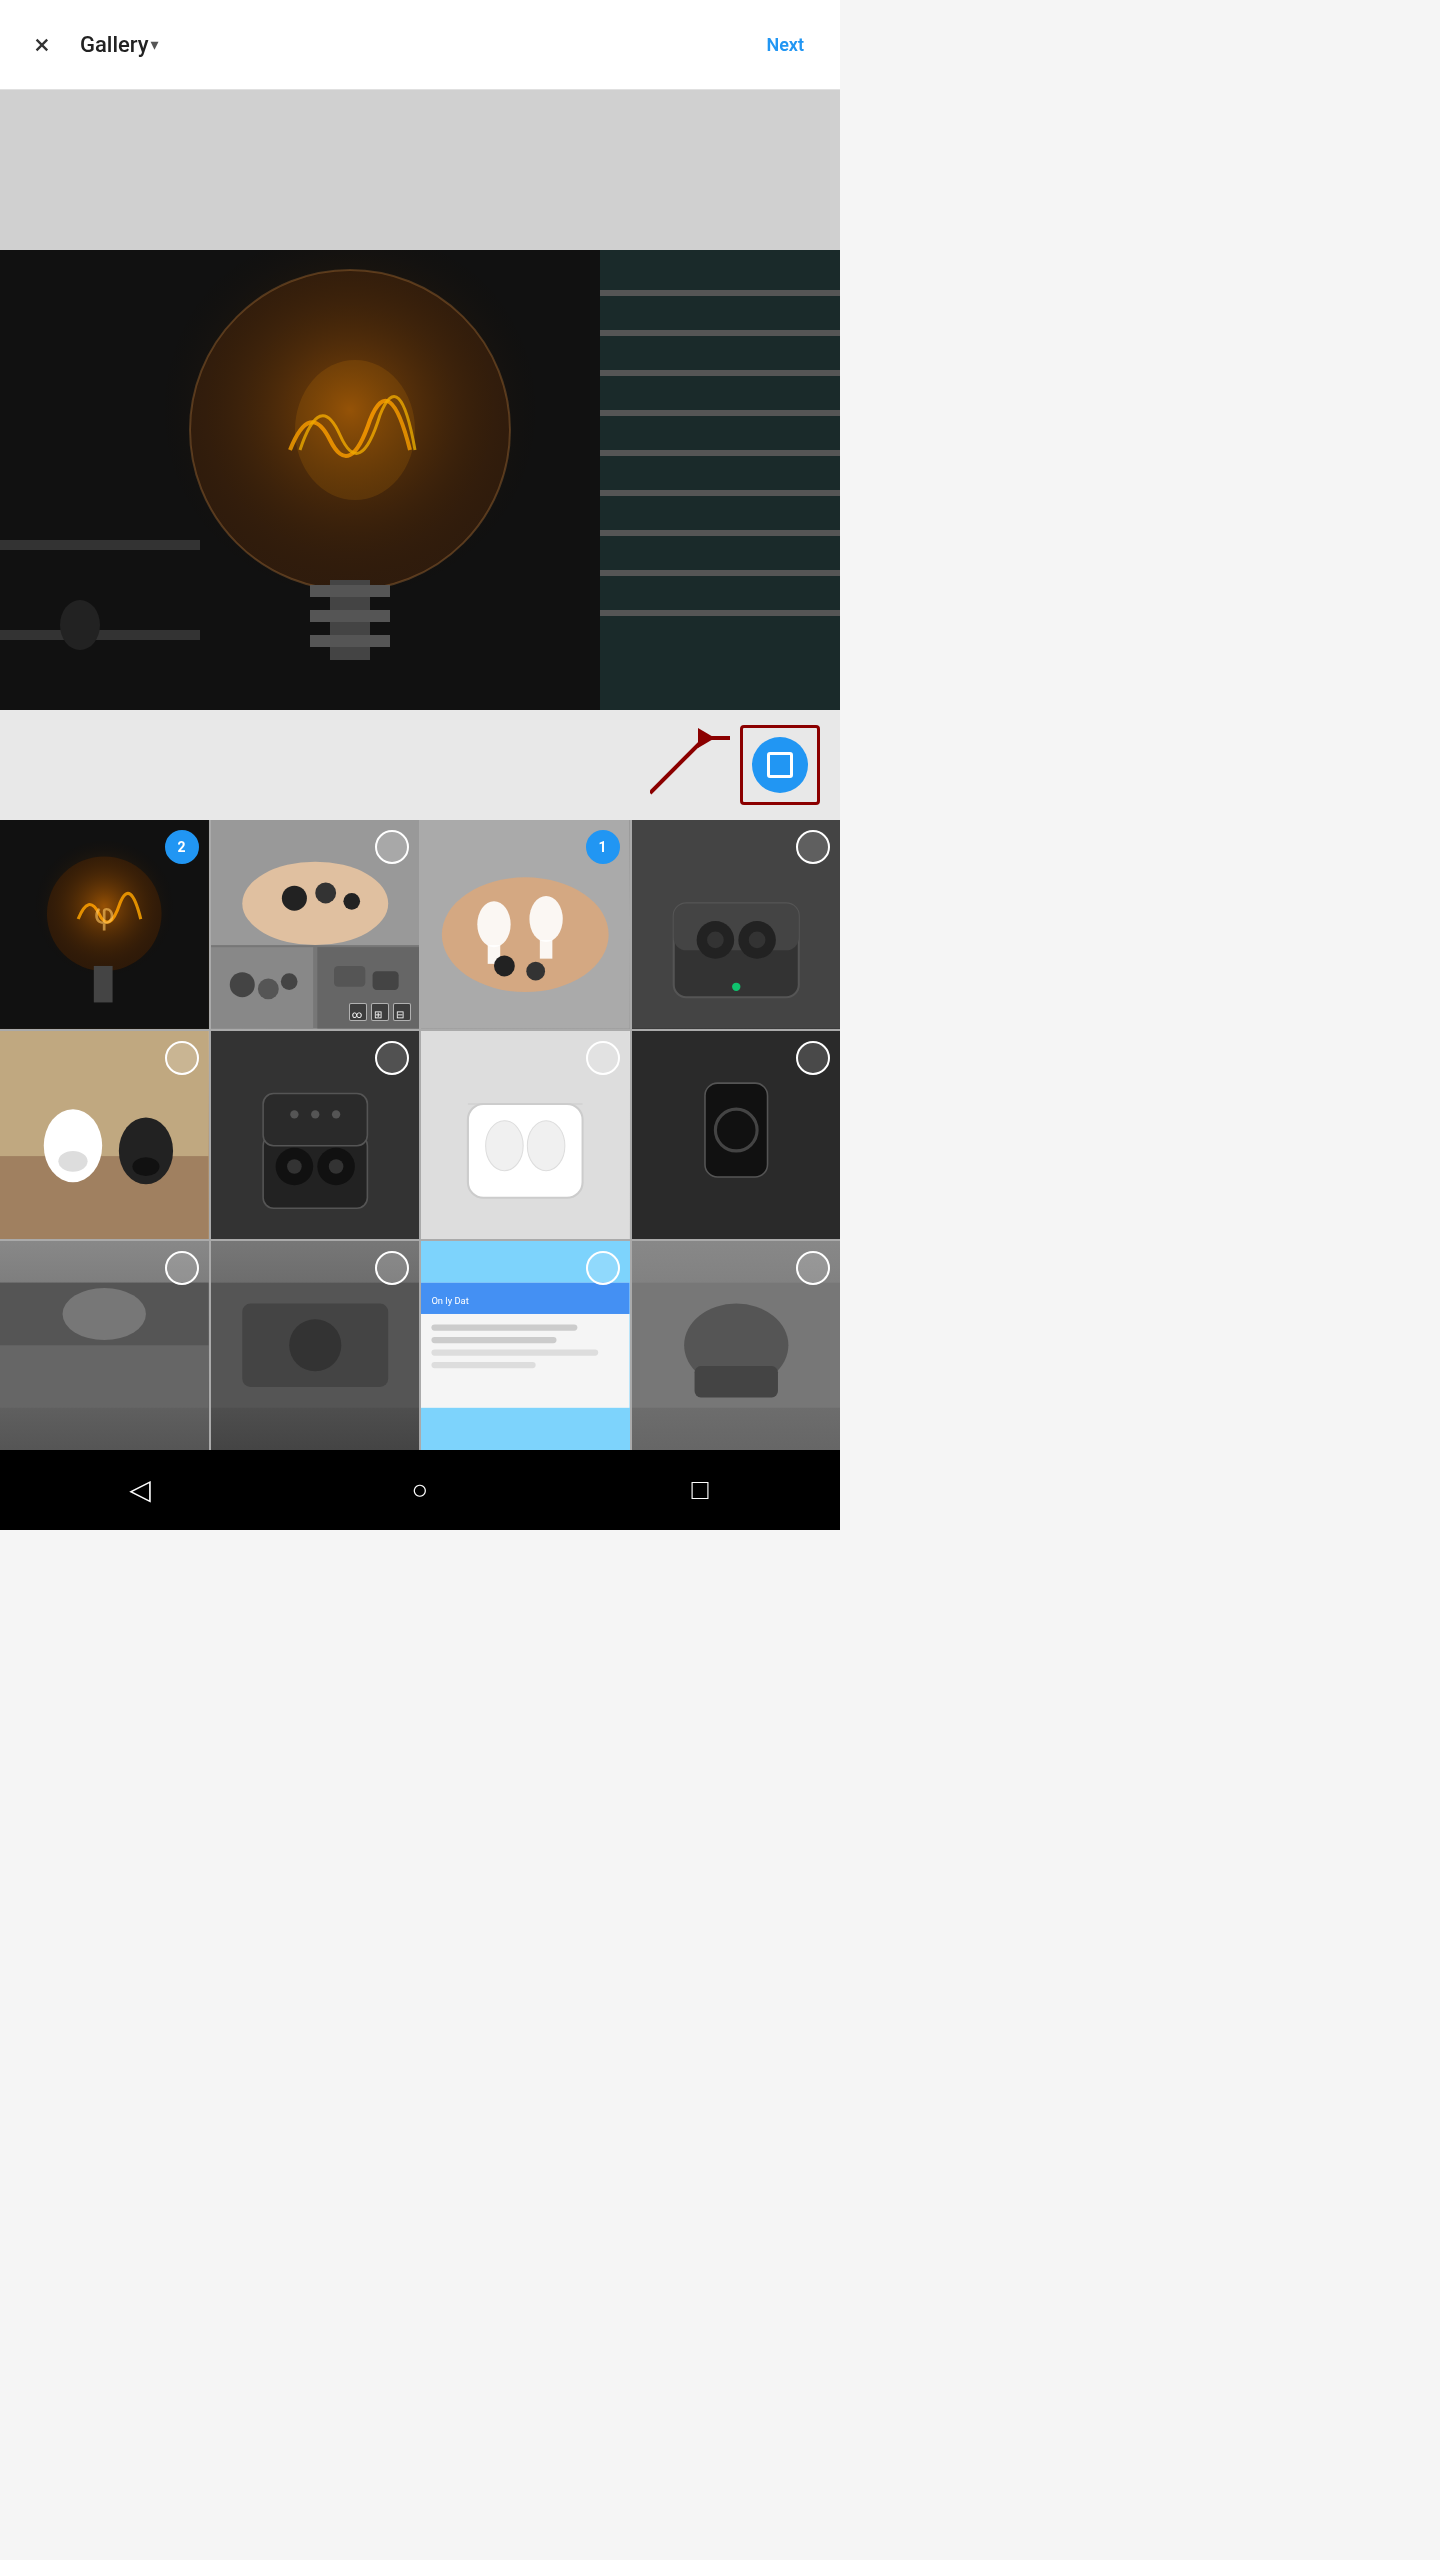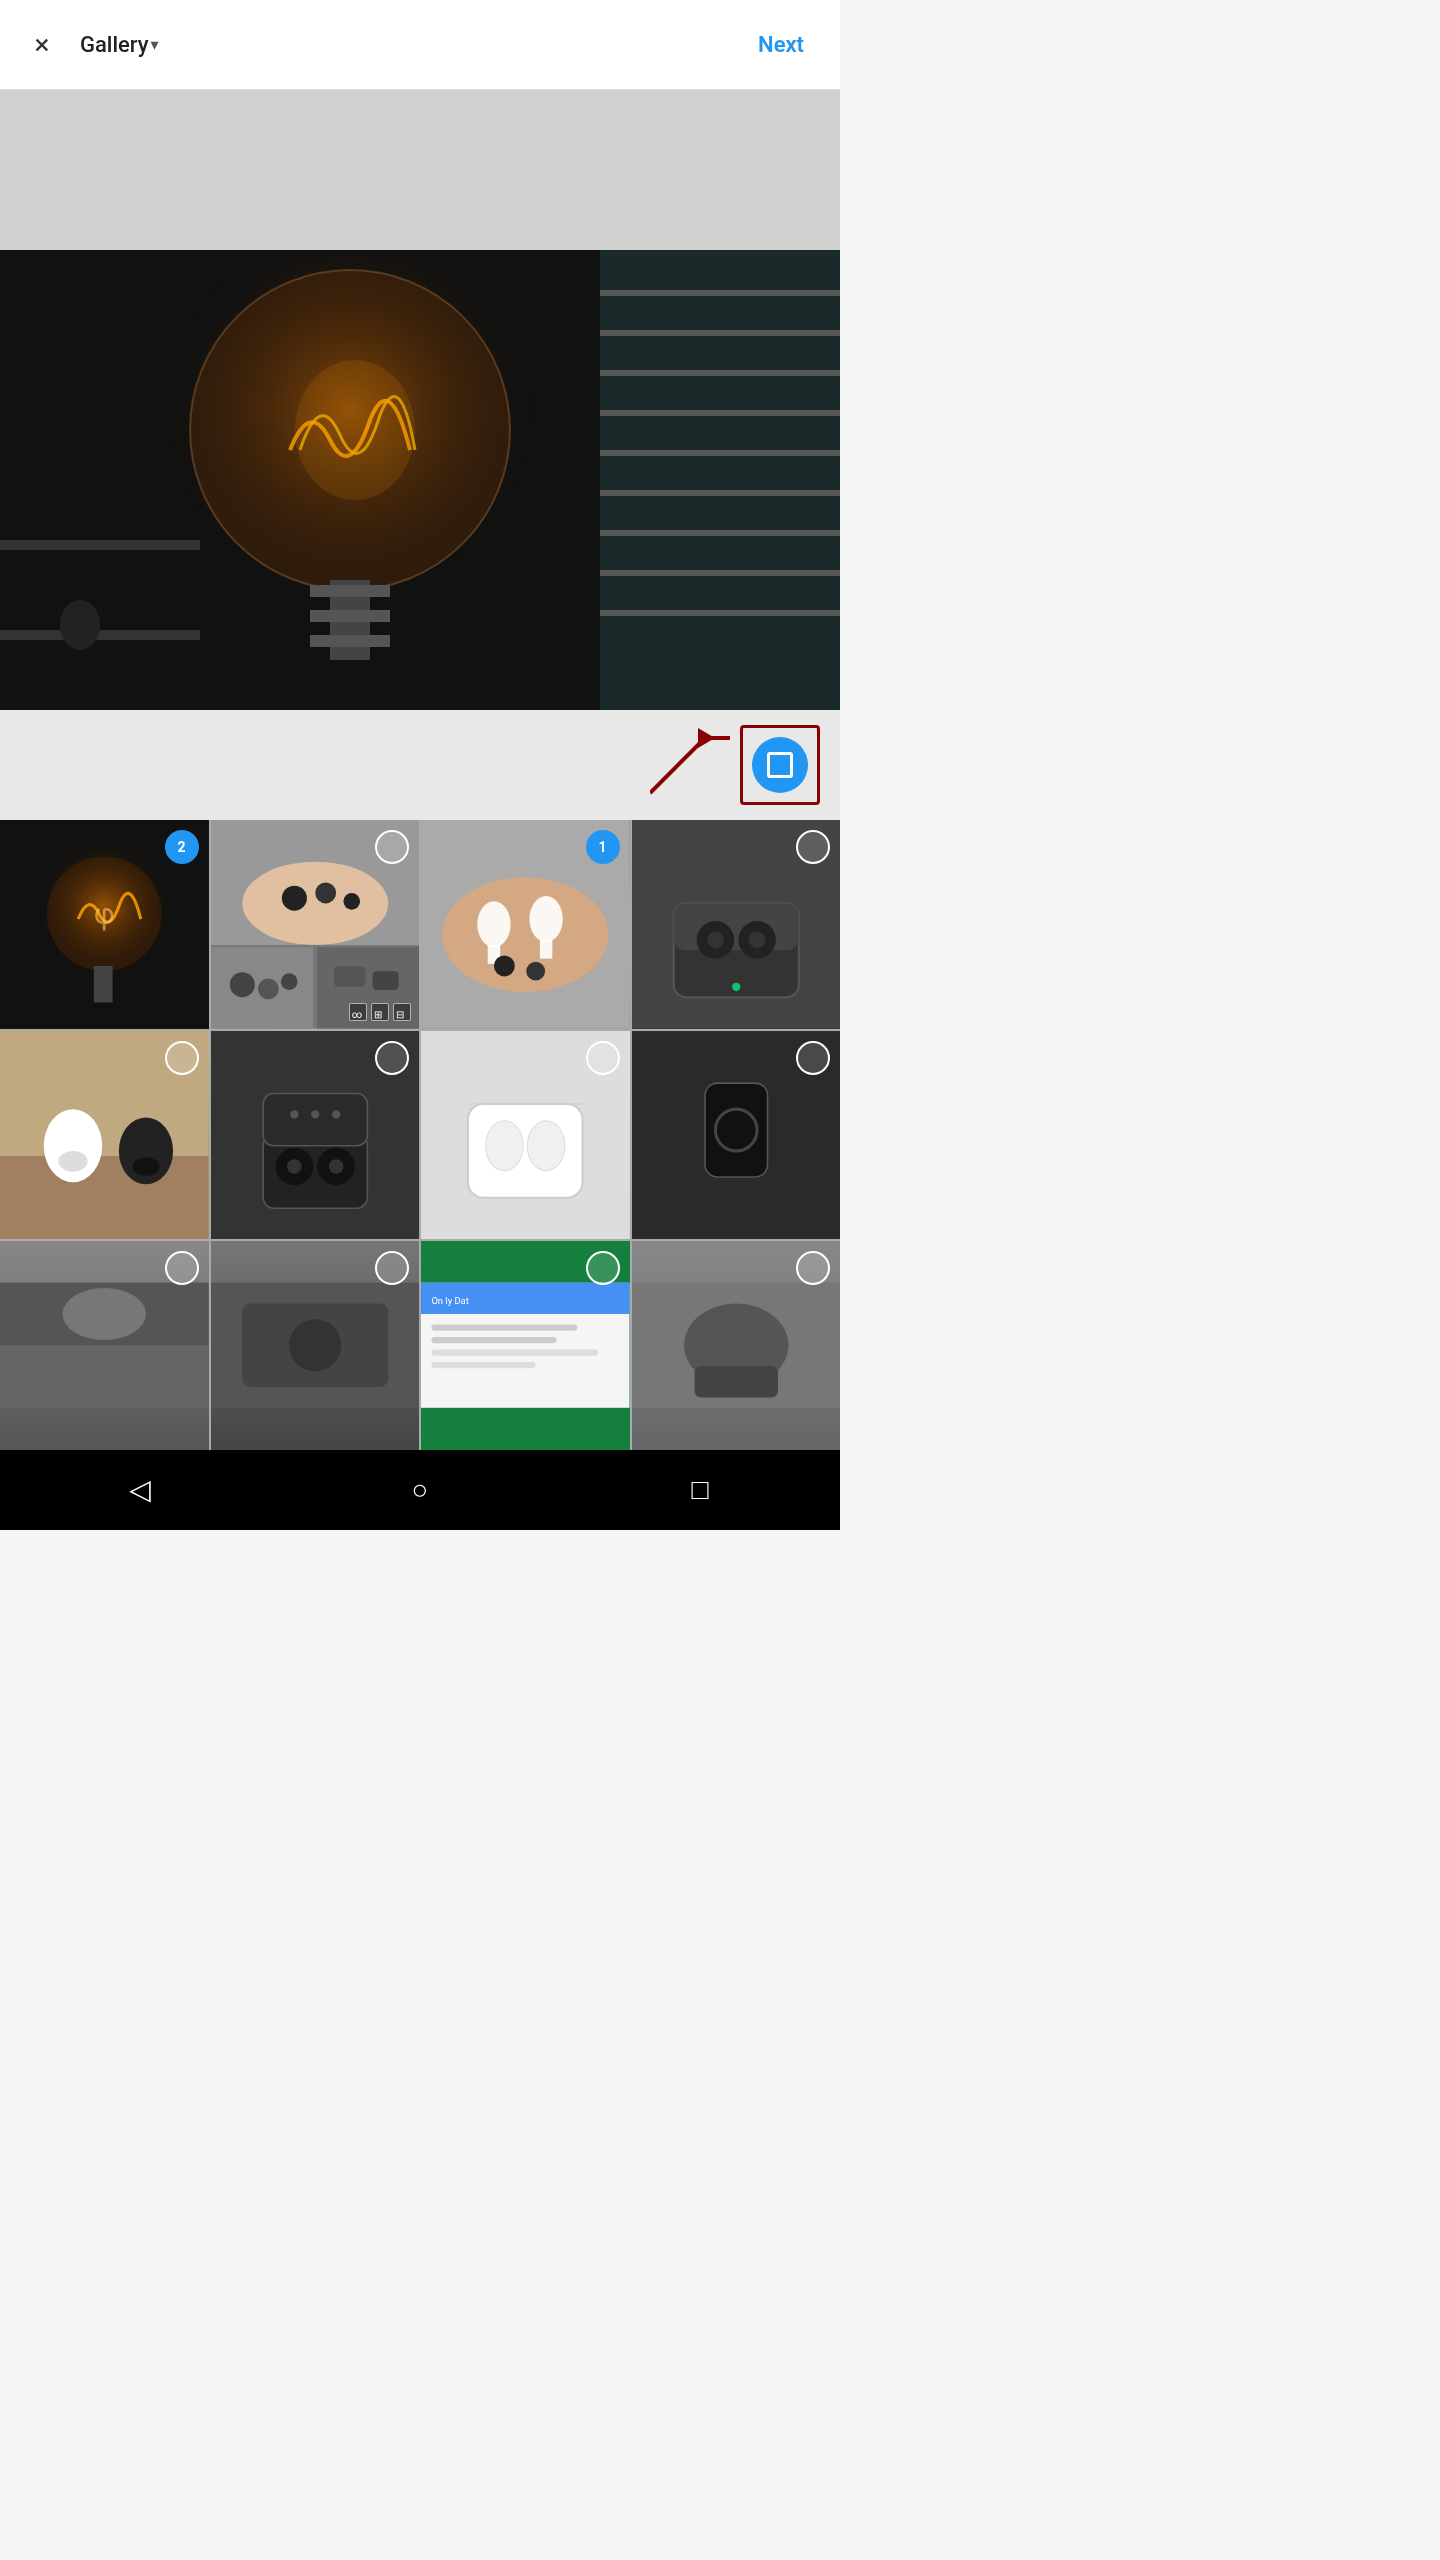--- a/index.html
+++ b/index.html
@@ -56,21 +56,21 @@
       color: #222;
       cursor: pointer;
     }
 
     .chevron-down {
       font-size: 16px;
       color: #555;
     }
 
     .next-btn {
-      font-size: 22px;
+      font-size: 18px;
       font-weight: 600;
       color: #2196F3;
       cursor: pointer;
       padding: 8px 16px;
     }
 
     
     .main-preview {
       width: 100%;
       height: 620px;
@@ -489,21 +489,21 @@
 
   <div class="thumb-item thumb-partial-2">
     <svg width="100%" height="100%" viewBox="0 0 200 120">
       <rect width="200" height="120" fill="#555"></rect>
       <rect x="30" y="20" width="140" height="80" rx="8" fill="#444"></rect>
       <circle cx="100" cy="60" r="25" fill="#333"></circle>
     </svg>
     <div class="selection-circle"></div>
   </div>
 
-  <div class="thumb-item" style="background:#15803d;">
+  <div class="thumb-item" style="background:#7dd3fc;">
     <svg width="100%" height="100%" viewBox="0 0 200 120">
       <rect width="200" height="120" fill="#f5f5f5"></rect>
 
       <rect x="0" y="0" width="200" height="30" fill="#1877f2" opacity="0.8"></rect>
       <text x="10" y="20" font-size="9" fill="white">On ly Dat</text>
 
       <rect x="10" y="40" width="140" height="6" rx="3" fill="#ccc"></rect>
       <rect x="10" y="52" width="120" height="6" rx="3" fill="#ccc"></rect>
       <rect x="10" y="64" width="160" height="6" rx="3" fill="#ddd"></rect>
       <rect x="10" y="76" width="100" height="6" rx="3" fill="#ddd"></rect>

